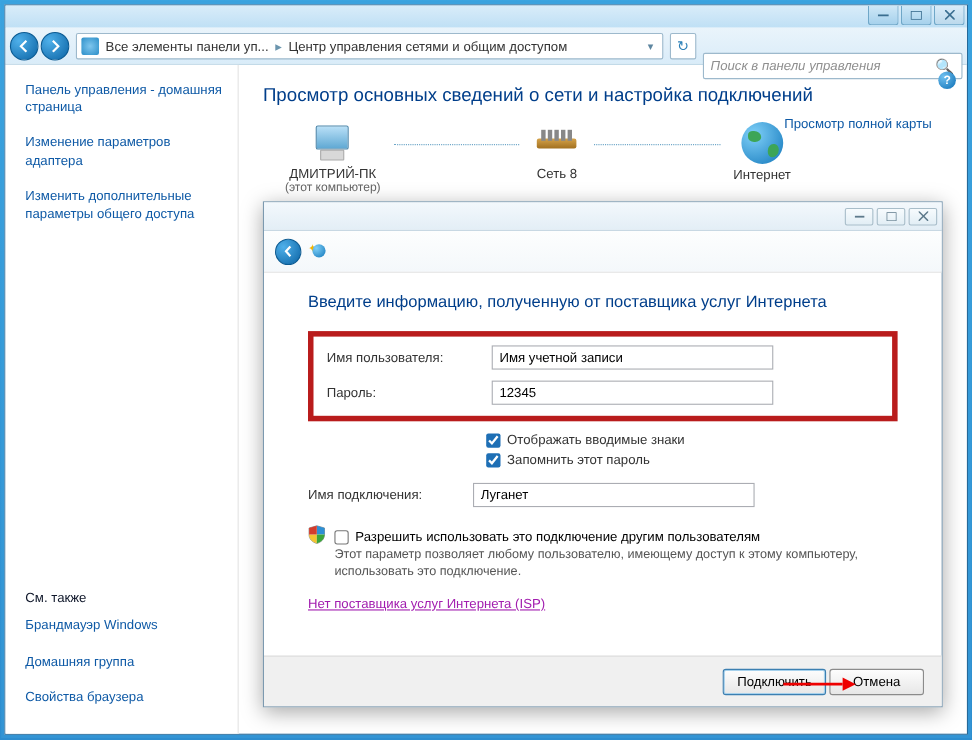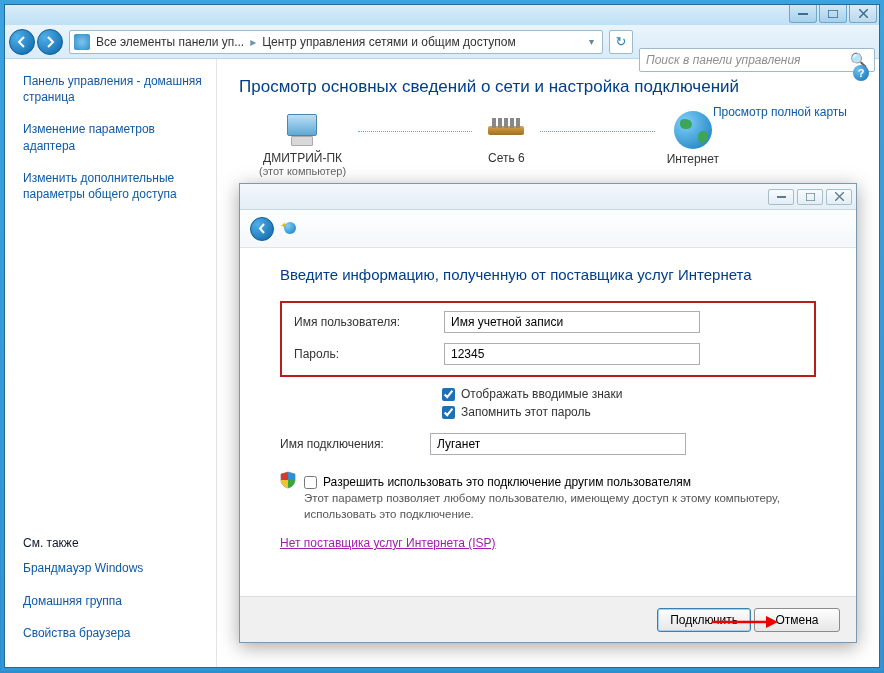--- a/index.html
+++ b/index.html
@@ -78,21 +78,21 @@
   }
   .dlg-title { height:26px; background:linear-gradient(#f3f8fc,#e3eef6); border-bottom:1px solid #c8d8e3; display:flex; justify-content:flex-end; align-items:center; padding-right:4px;}
   .dlg-title .tbtn{ width:26px; height:16px; margin-left:3px; border:1px solid #a8bdc9; background:linear-gradient(#f7fbfd,#e2eef5); border-radius:2px; display:flex; align-items:center; justify-content:center; font-size:10px; color:#5e7a8b;}
   .dlg-head { height:38px; display:flex; align-items:center; padding:0 10px; border-bottom:1px solid #e4e4e4; font-size:13px; background:linear-gradient(#fdfefe,#f4f8fb);}
   .back-circ{ width:24px;height:24px;border-radius:50%;background:radial-gradient(circle at 30% 30%,#4fb0ea,#0b63a4);border:1px solid #0a5a92;color:#fff;display:flex;align-items:center;justify-content:center;margin-right:10px;font-size:13px;}
   .dlg-head-icon{width:18px;height:18px;margin-right:6px;display:inline-block;}
   .dlg-head-icon .mini-globe{width:12px;height:12px;border-radius:50%;background:radial-gradient(circle at 30% 30%,#7fd0f8,#1277bb);display:inline-block;position:relative;top:2px;}
   .dlg-head-icon .spark{position:absolute;margin-left:-4px;color:#f4b400;font-size:10px;}
   .dlg-body { padding: 18px 40px 12px 40px; height:calc(100% - 26px - 38px - 46px); position:relative; }
   .dlg-body h2{ color:#003e8a; font-size:15px; font-weight:normal; margin-bottom:18px;}
-  .red-box{ border:2px solid #b91c1c; padding:8px 4px 8px 12px; margin-bottom:10px;}
+  .red-box{ border:5px solid #b91c1c; padding:8px 4px 8px 12px; margin-bottom:10px;}
   .form-row{ display:flex; align-items:center; margin-bottom:10px;}
   .form-row label{ width:150px; font-size:12px; color:#333;}
   .form-row input[type=text]{ width:256px; height:22px; border:1px solid #abadb3; padding:2px 6px; font-size:12px;}
   .checks{ margin-left:162px; margin-bottom:14px;}
   .checks .chk{ display:flex; align-items:center; font-size:12px; margin-bottom:4px; color:#333;}
   .checks input{ margin-right:6px; accent-color:#1e6fb5;}
   .perm-row{ display:flex; align-items:flex-end; font-size:12px; margin-top:16px;}
   .shield{ width:16px;height:18px;margin-right:8px;flex-shrink:0;display:inline-block;}
   .shield svg{display:block;}
   .perm-text{ color:#555; margin-left:24px; margin-top:2px; line-height:1.35; font-size:11.5px;}
@@ -170,21 +170,21 @@
       <a class="full-map">Просмотр полной карты</a>
       <div class="net-row" style="width:460px;margin-left:20px;">
         <div class="net-node">
           <span class="pc-icon"></span>
           <div>ДМИТРИЙ-ПК</div>
           <div class="sub">(этот компьютер)</div>
         </div>
         <div class="net-line"></div>
         <div class="net-node">
           <span class="hub-icon"></span>
-          <div>Сеть 6</div>
+          <div>Сеть 8</div>
           <div class="sub">&nbsp;</div>
         </div>
         <div class="net-line"></div>
         <div class="net-node">
           <span class="globe-icon"></span>
           <div>Интернет</div>
           <div class="sub">&nbsp;</div>
         </div>
       </div>
     </div>

